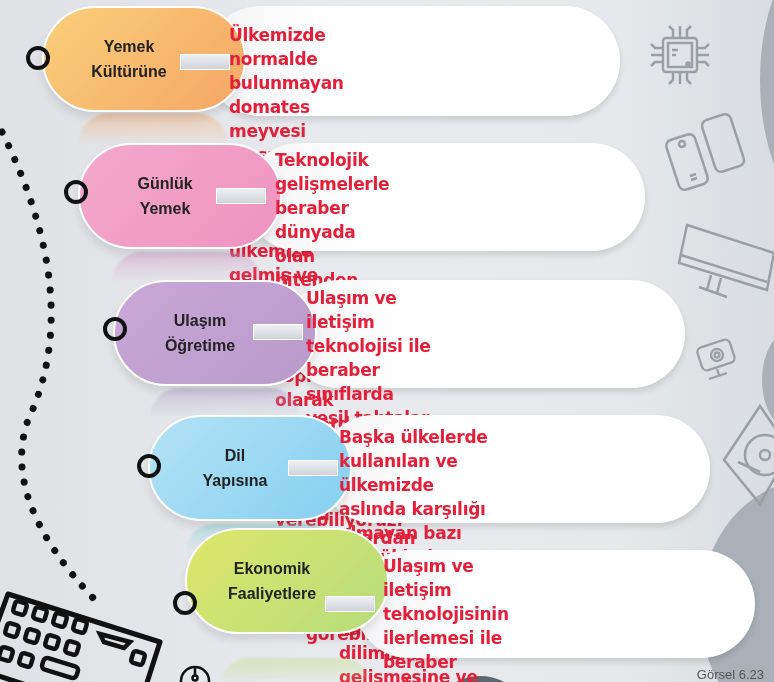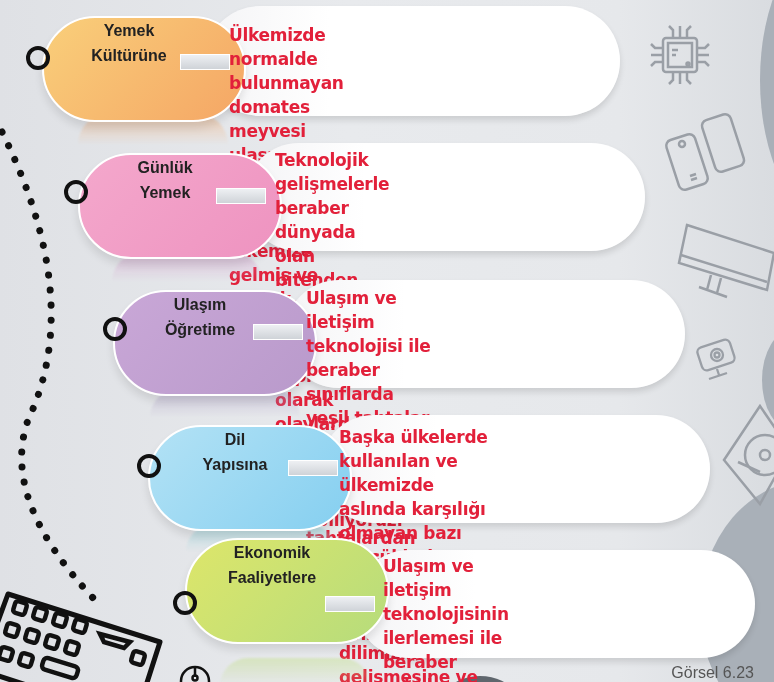--- a/index.html
+++ b/index.html
@@ -4,30 +4,30 @@
 <style>
   html,body{margin:0;padding:0;}
   body{width:774px;height:682px;overflow:hidden;position:relative;
        background:linear-gradient(90deg,#dfe1e5 0%,#e8eaed 45%,#e6e8eb 80%,#d9dce0 100%);
        font-family:"Liberation Sans",sans-serif;}
   .blob{position:absolute;border-radius:50%;background:#a9b0b8;}
   .deco{position:absolute;}
   .dots{position:absolute;left:0;top:0;}
   .row{position:absolute;}
   .pill{position:absolute;border-radius:60px;border:2px solid #fff;box-shadow:0 6px 8px rgba(0,0,0,0.10);
-        display:flex;align-items:flex-start;justify-content:center;text-align:center;margin-top:10px;}
+        display:flex;align-items:center;justify-content:center;text-align:center;}
   .pill-label{font-weight:bold;font-size:16px;line-height:25px;color:#222;white-space:pre-line;margin-right:30px;}
   .reflection{position:absolute;border-radius:60px 60px 0 0;opacity:0.45;filter:blur(1px);}
   .ring{position:absolute;width:16px;height:16px;border:4px solid #111;border-radius:50%;background:transparent;}
   .bubble{position:absolute;background:linear-gradient(90deg,#f4f4f6 0%,#ffffff 30%,#ffffff 100%);
           border-radius:70px;box-shadow:0 4px 6px rgba(0,0,0,0.12);}
   .desc{position:absolute;color:#e2203a;font-weight:bold;font-size:17px;line-height:24px;white-space:pre-line;
         font-family:"DejaVu Sans",sans-serif;letter-spacing:-0.3px;}
   .connector{position:absolute;height:14px;background:linear-gradient(#eef0f3,#cfd3d8);border:1px solid #fff;}
-  .caption{position:absolute;right:20px;bottom:0px;font-size:16px;color:#555;}
+  .caption{position:absolute;right:10px;bottom:0px;font-size:13px;color:#555;}
 </style>
 </head>
 <body>
 
 <div class="blob" style="left:760px;top:-60px;width:140px;height:280px;"></div>
 <div class="blob" style="left:762px;top:330px;width:60px;height:100px;"></div>
 <div class="blob" style="left:700px;top:480px;width:220px;height:260px;"></div>
 <div class="blob" style="left:450px;top:676px;width:60px;height:30px;background:#5f666d;"></div>
 
 <svg class="dots" width="774" height="682">

